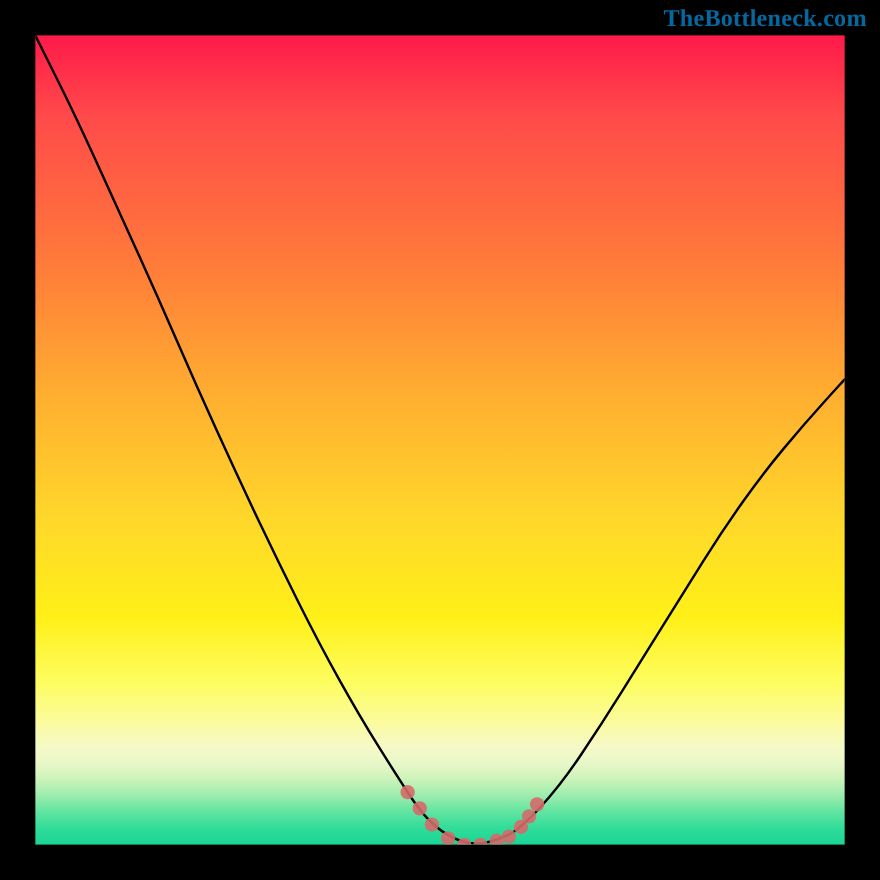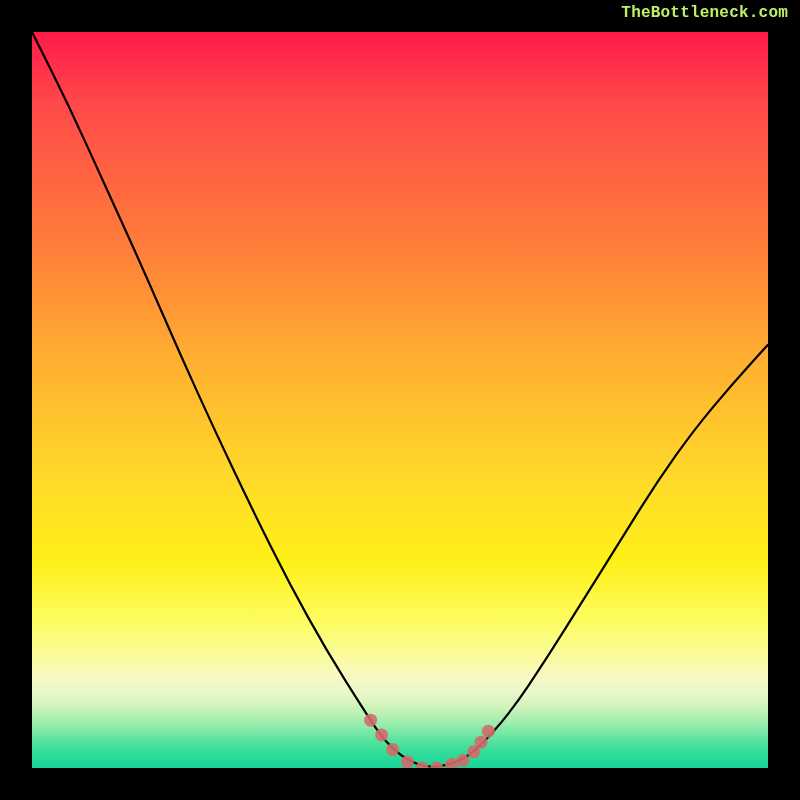--- a/index.html
+++ b/index.html
@@ -7,24 +7,24 @@
   .frame {
     position: relative;
     width: 800px;
     height: 800px;
     background: #000;
   }
   .watermark {
     position: absolute;
     top: 4px;
     right: 12px;
-    font-family: Liberation Mono, monospace;
-    font-size: 16px;
+    font-family: Liberation Serif, serif;
+    font-size: 22px;
     font-weight: 600;
-    color: #bef264;
+    color: #0369a1;
     letter-spacing: 0.2px;
     z-index: 10;
   }
   .plot {
     position: absolute;
     left: 32px;
     top: 32px;
     width: 736px;
     height: 736px;
     overflow: hidden;

